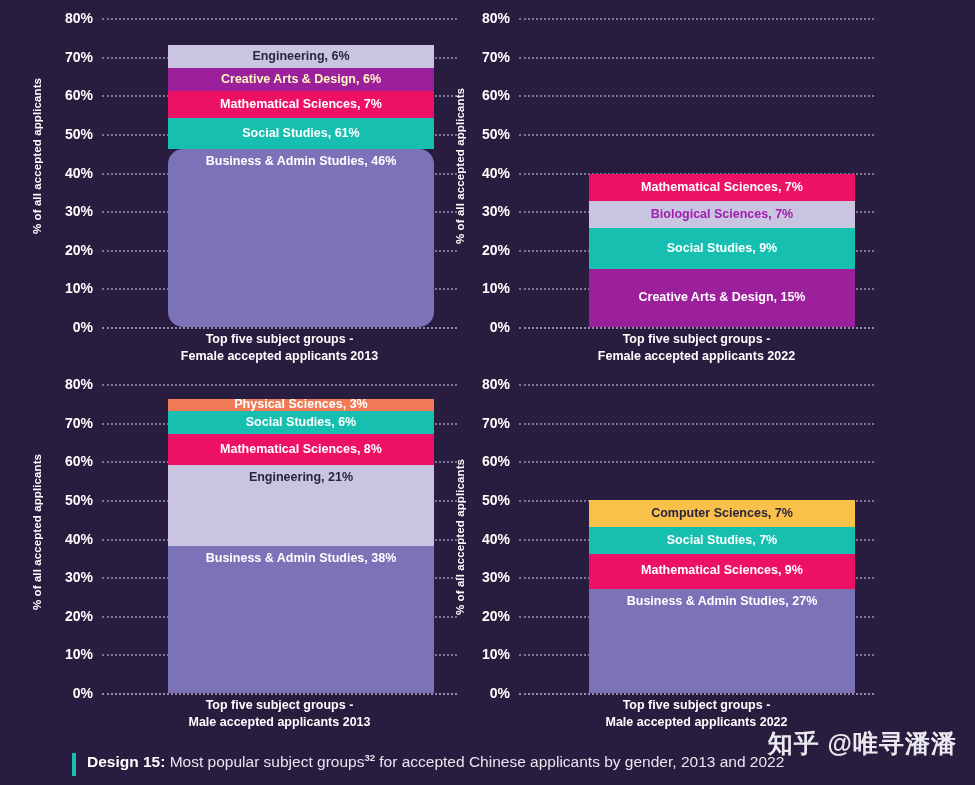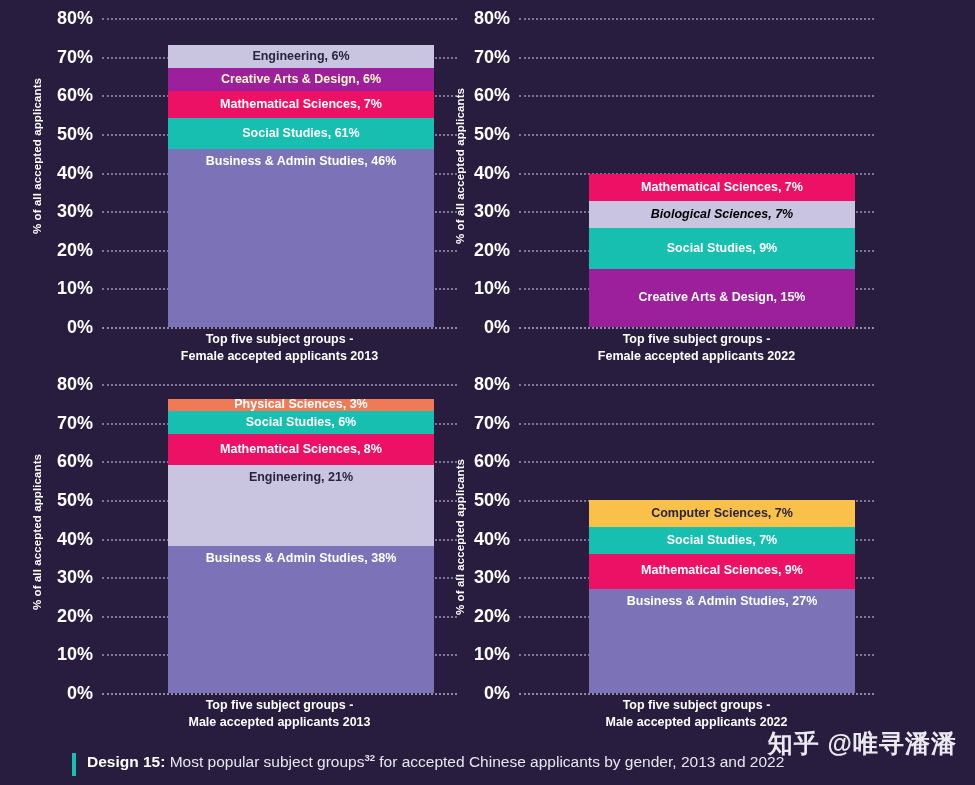--- a/index.html
+++ b/index.html
@@ -68,21 +68,21 @@
     opacity: .85;
   }
   .gridline.baseline { border-top: 2px dotted #a39cbb; }
 
   .tick-label {
     position: absolute;
     right: 100%;
     margin-right: 9px;
     transform: translateY(-50%);
     color: #ffffff;
-    font-size: 18px;
+    font-size: 14px;
     font-weight: bold;
     white-space: nowrap;
   }
 
   
   .bar {
     position: absolute;
     left: 66px;
     width: 266px;
     bottom: 0;
@@ -200,21 +200,21 @@
           </div>
           <div class="seg" style="height: 23.175px; background: rgb(156, 31, 156);">
             <span class="seg-label" style="color: #fef9c3;">Creative Arts &amp; Design, 6%</span>
           </div>
           <div class="seg" style="height: 27.0375px; background: rgb(236, 17, 100);">
             <span class="seg-label" style="color: rgb(255, 255, 255);">Mathematical Sciences, 7%</span>
           </div>
           <div class="seg" style="height: 30.9px; background: rgb(22, 191, 176);">
             <span class="seg-label" style="color: rgb(255, 255, 255);">Social Studies, 61%</span>
           </div>
-          <div class="seg tall" style="height: 177.675px; background: rgb(124, 114, 184);">
+          <div class="seg tall" style="height: 177.675px; background: rgb(124, 114, 184); border-radius: 15px;">
             <span class="seg-label" style="color: rgb(255, 255, 255);">Business &amp; Admin Studies, 46%</span>
           </div>
         </div>
       </div>
       <div class="xcaption">
         <div>Top five subject groups -</div>
         <div>Female accepted applicants 2013</div>
       </div>
     </div>
     <div class="panel panel-tr">
@@ -236,21 +236,21 @@
         <div class="tick-label" style="top: 77.25px;">60%</div>
         <div class="gridline" style="top: 38.625px;"></div>
         <div class="tick-label" style="top: 38.625px;">70%</div>
         <div class="gridline" style="top: 0px;"></div>
         <div class="tick-label" style="top: 0px;">80%</div>
         <div class="bar">
           <div class="seg" style="height: 27.0375px; background: rgb(236, 17, 100);">
             <span class="seg-label" style="color: rgb(255, 255, 255);">Mathematical Sciences, 7%</span>
           </div>
           <div class="seg" style="height: 27.0375px; background: rgb(201, 197, 224);">
-            <span class="seg-label" style="color: #000000; font-style: italic;">Biological Sciences, 7%</span>
+            <span class="seg-label" style="color: #a21caf;">Biological Sciences, 7%</span>
           </div>
           <div class="seg" style="height: 41px; background: rgb(22, 191, 176);">
             <span class="seg-label" style="color: rgb(255, 255, 255);">Social Studies, 9%</span>
           </div>
           <div class="seg" style="height: 57.9375px; background: rgb(156, 31, 156);">
             <span class="seg-label" style="color: rgb(255, 255, 255);">Creative Arts &amp; Design, 15%</span>
           </div>
         </div>
       </div>
       <div class="xcaption">

